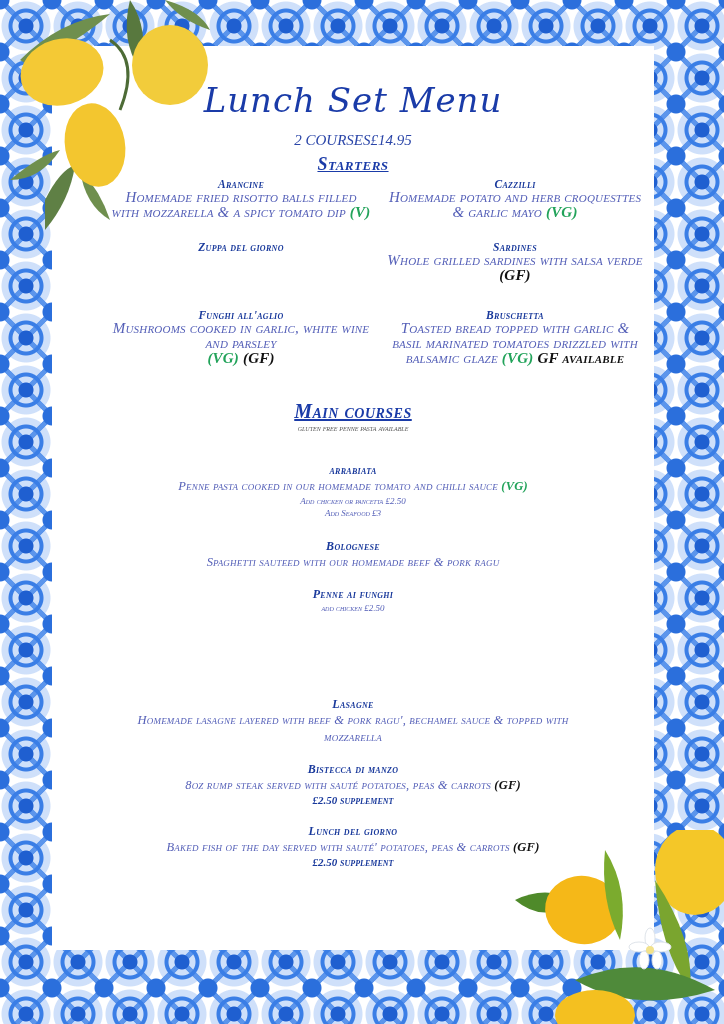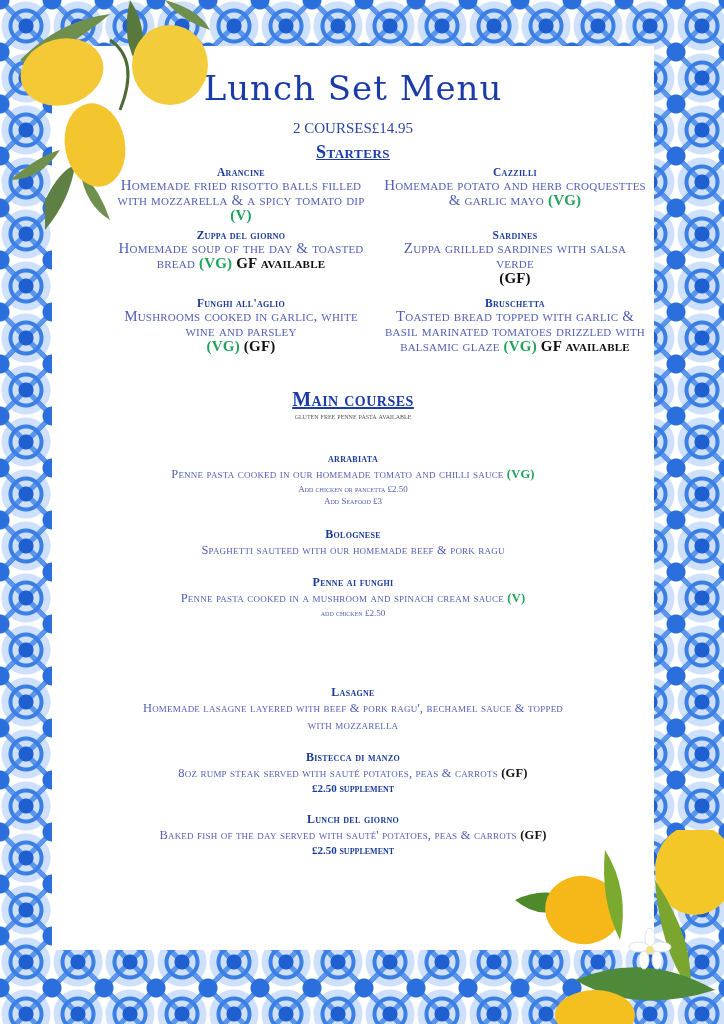--- a/index.html
+++ b/index.html
@@ -16,21 +16,21 @@
       radial-gradient(circle at 100% 100%, #2b6fdc 0 9px, transparent 10px),
       linear-gradient(45deg, transparent 46%, #5b95ec 47% 53%, transparent 54%),
       linear-gradient(-45deg, transparent 46%, #5b95ec 47% 53%, transparent 54%),
       radial-gradient(circle at 50% 50%, #cfe0fa 0 24px, transparent 25px);
     background-size:52px 52px;
   }
   .page {
     position:absolute; left:52px; top:46px; width:602px; height:904px;
     background:#ffffff;
   }
-  .content { position:absolute; left:0; top:0; width:100%; height:100%; }
+  .content { position:absolute; left:0; top:12px; width:100%; height:100%;font-style:italic; }
   .title {
     position:absolute; left:0; right:0; top:22px; text-align:center;
     font-family:"DejaVu Serif", serif; font-size:34px; letter-spacing:1px;
     color:#1a3ba8; font-weight:normal;
   }
   .courses { position:absolute; left:0; right:0; top:74px; text-align:center; font-size:15px; color:#2a45a8; font-family:"Liberation Serif", serif; }
   .section-head { position:absolute; left:0; right:0; text-align:center; font-size:18px; font-weight:bold; color:#1a3ba8; text-decoration:underline; font-family:"Liberation Serif", serif; font-variant:small-caps; letter-spacing:0.5px; }
   .subnote { position:absolute; left:0; right:0; text-align:center; font-size:8px; color:#555; font-variant:small-caps; font-family:"Liberation Serif", serif; }
   .item { position:absolute; text-align:center; font-family:"Liberation Serif", serif; }
   .item .name { font-weight:bold; font-size:11.5px; color:#1a3a9c; font-variant:small-caps; letter-spacing:0.3px;text-align:center; }
@@ -57,25 +57,24 @@
     <div class="item" style="left:58px; top:120px; width:262px;">
       <div class="name">Arancine</div>
       <div class="desc"><span>Homemade fried risotto balls filled with mozzarella &amp; a spicy tomato dip</span> <span class="green">(V)</span></div>
     </div>
     <div class="item" style="left:332px; top:120px; width:262px;">
       <div class="name">Cazzilli</div>
       <div class="desc"><span>Homemade potato and herb croquesttes &amp; garlic mayo</span> <span class="green">(VG)</span></div>
     </div>
     <div class="item" style="left:58px; top:183px; width:262px;">
       <div class="name">Zuppa del giorno</div>
-      <div class="desc"><span>Homemade soup of the day &amp; toasted bread</span> <span class="green">(VG)</span> <span class="black">GF available</span></div>
     </div>
     <div class="item" style="left:332px; top:183px; width:262px;">
       <div class="name">Sardines</div>
-      <div class="desc"><span>Zuppa grilled sardines with salsa verde</span><br><span class="black">(GF)</span></div>
+      <div class="desc"><span>Whole grilled sardines with salsa verde</span><br><span class="black">(GF)</span></div>
     </div>
     <div class="item" style="left:58px; top:251px; width:262px;">
       <div class="name">Funghi all'aglio</div>
       <div class="desc"><span>Mushrooms cooked in garlic, white wine and parsley</span><br><span class="green">(VG)</span> <span class="black">(GF)</span></div>
     </div>
     <div class="item" style="left:332px; top:251px; width:262px;">
       <div class="name">Bruschetta</div>
       <div class="desc"><span>Toasted bread topped with garlic &amp; basil marinated tomatoes drizzled with balsamic glaze</span> <span class="green">(VG)</span> <span class="black">GF available</span></div>
     </div>
 
@@ -87,21 +86,20 @@
       <div class="desc"><span>Penne pasta cooked in our homemade tomato and chilli sauce</span> <span class="green">(VG)</span></div>
       <div class="extra">Add chicken or pancetta £2.50</div>
       <div class="extra">Add Seafood £3</div>
     </div>
     <div class="item main" style="left:20px; right:20px; top:481px;">
       <div class="name">Bolognese</div>
       <div class="desc"><span>Spaghetti sauteed with our homemade beef &amp; pork ragu</span></div>
     </div>
     <div class="item main" style="left:20px; right:20px; top:529px;">
       <div class="name">Penne ai funghi</div>
-      <div class="desc"><span>Penne pasta cooked in a mushroom and spinach cream sauce</span> <span class="green">(V)</span></div>
       <div class="extra">add chicken £2.50</div>
     </div>
     <div class="item main" style="left:80px; right:80px; top:639px;">
       <div class="name">Lasagne</div>
       <div class="desc"><span>Homemade lasagne layered with beef &amp; pork ragu', bechamel sauce &amp; topped with mozzarella</span></div>
     </div>
     <div class="item main" style="left:20px; right:20px; top:704px;">
       <div class="name">Bistecca di manzo</div>
       <div class="desc"><span>8oz rump steak served with sauté potatoes, peas &amp; carrots</span> <span class="black">(GF)</span></div>
       <div class="supp">£2.50 supplement</div>

